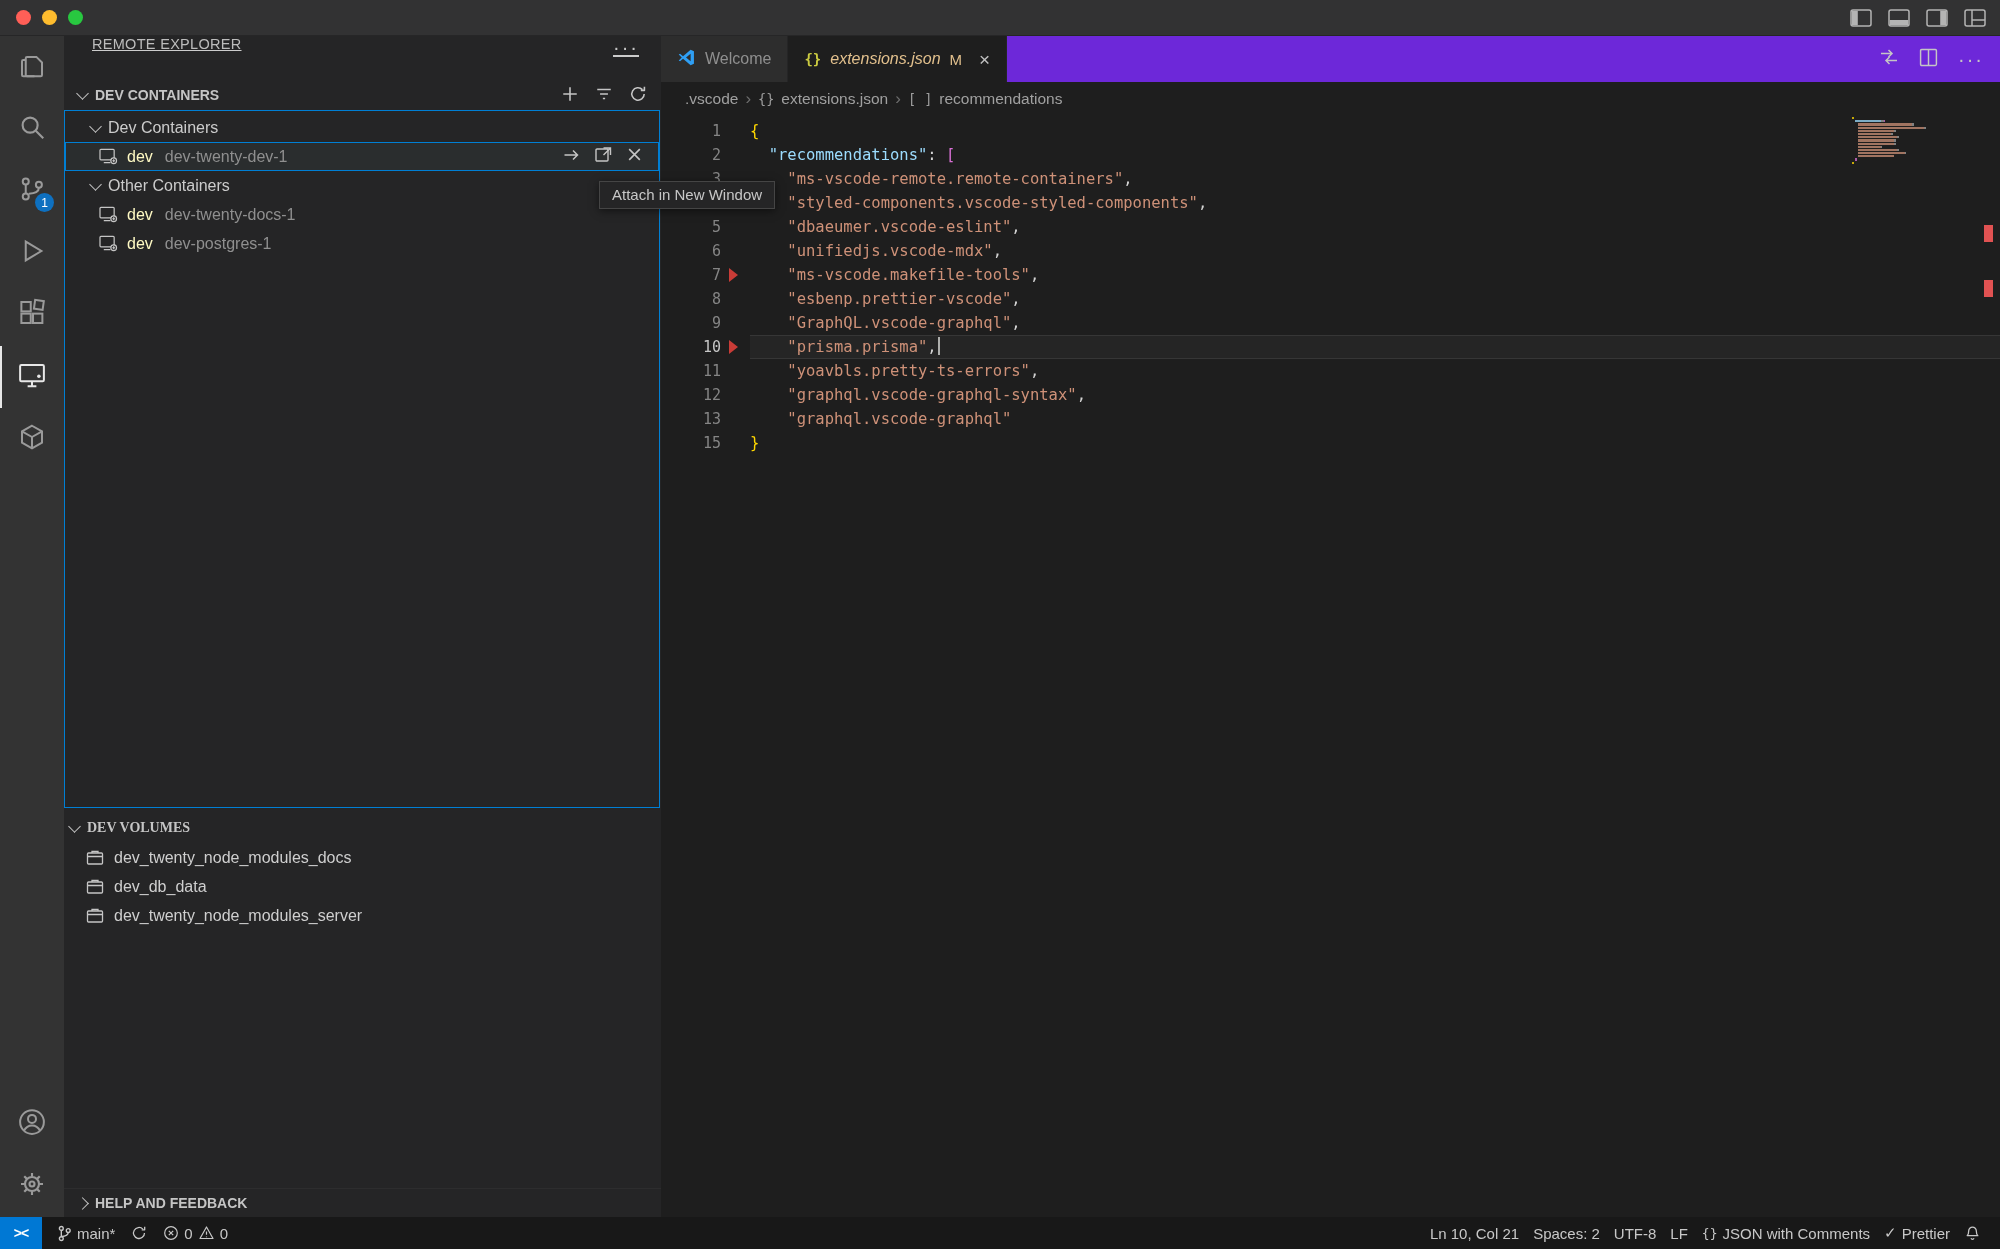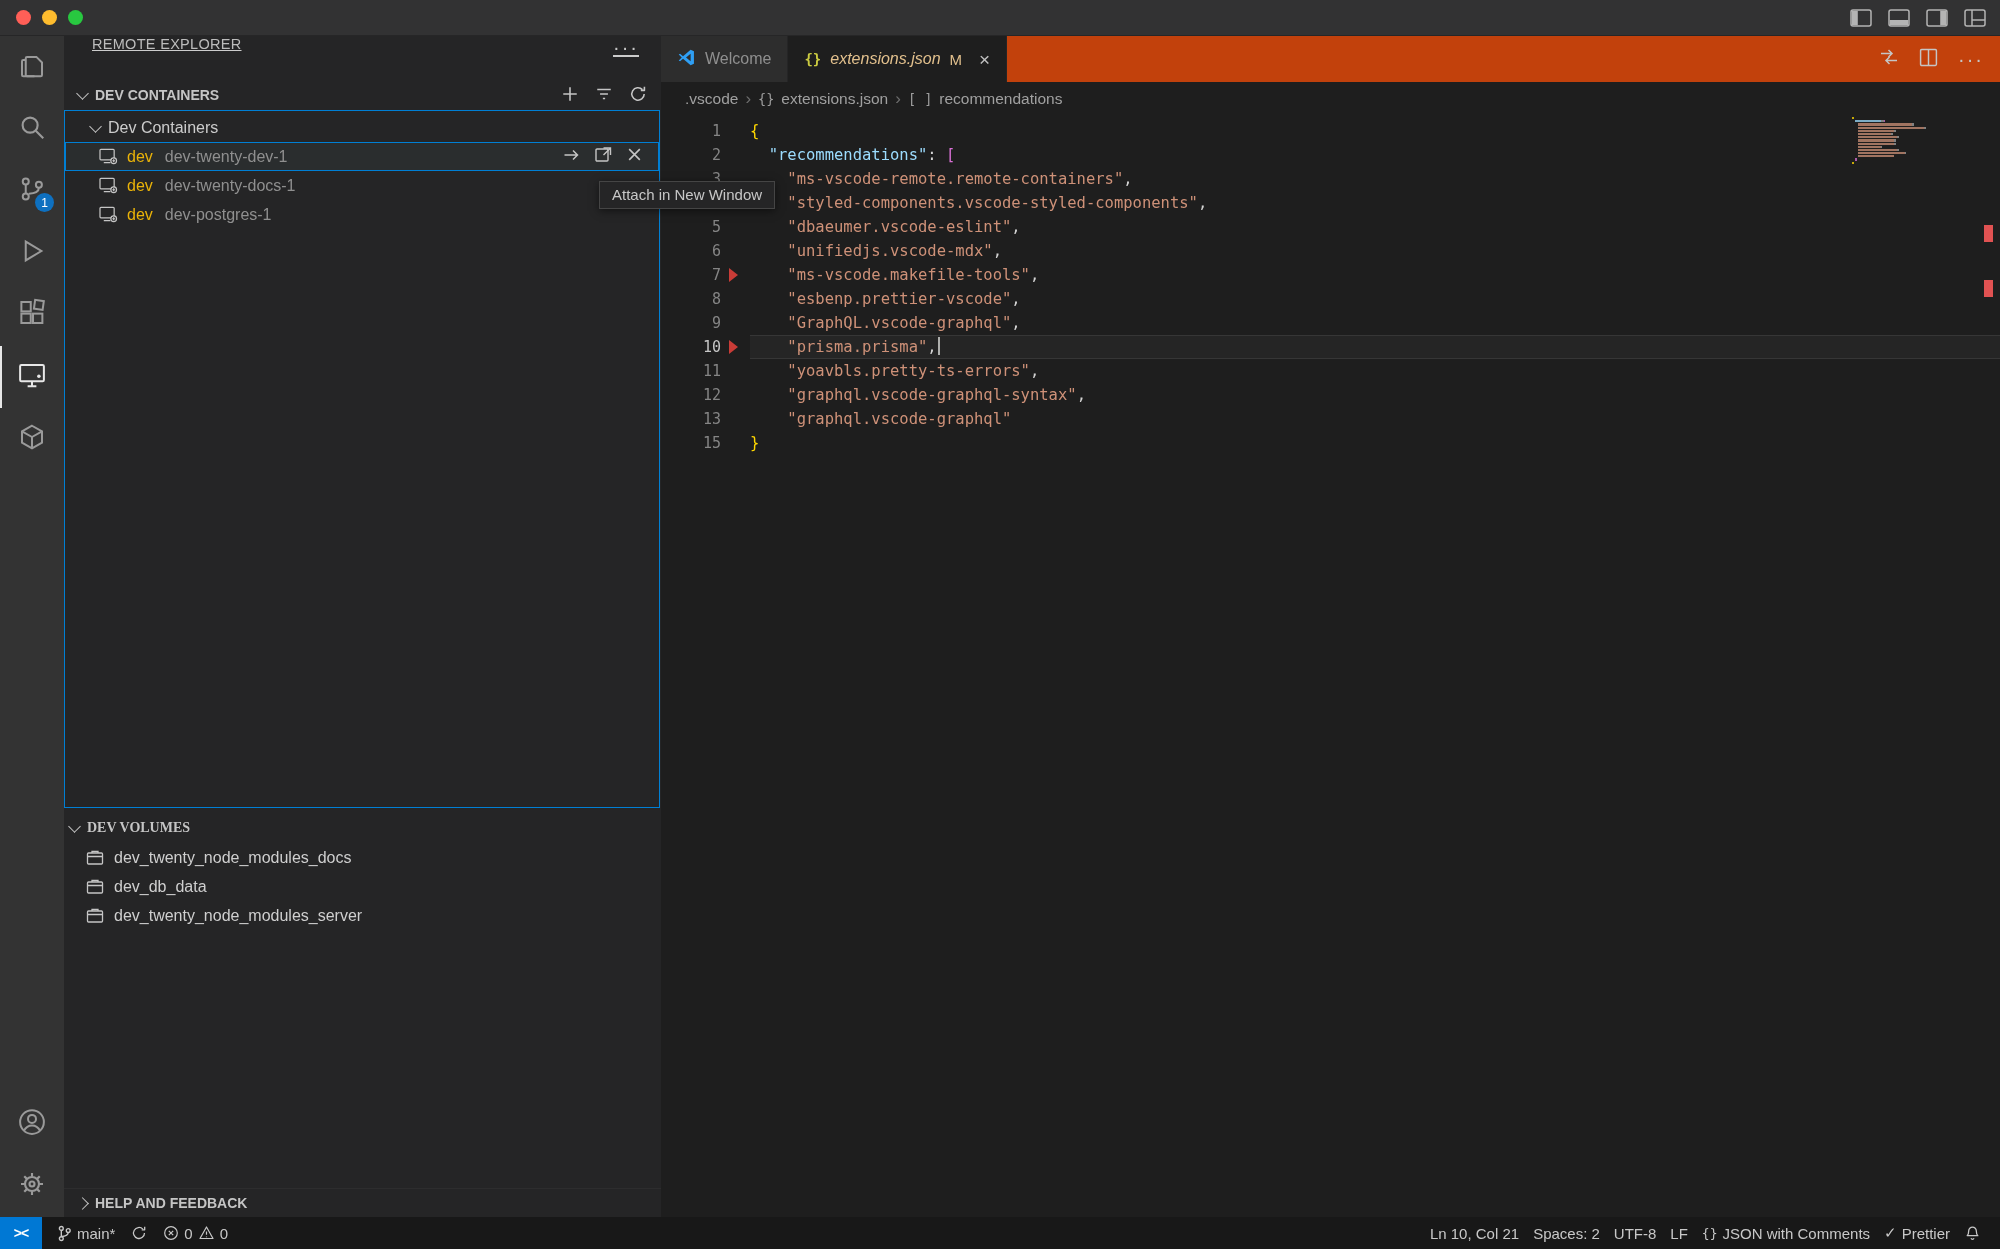--- a/index.html
+++ b/index.html
@@ -37,37 +37,37 @@
   .sec-actions { margin-left:auto; display:flex; gap:16px; color:#c5c5c5; align-items:center; }
   .chev { width:9px; height:9px; border-right:1.6px solid #c5c5c5; border-bottom:1.6px solid #c5c5c5; display:inline-block; }
   .chev.down { transform:rotate(45deg); margin:-3px 8px 0 4px; }
   .chev.right { transform:rotate(-45deg); margin:0 8px 0 4px; }
   .tree { position:absolute; top:74px; left:0; width:596px; height:698px; border:1px solid #007fd4; }
   .trow { height:29px; display:flex; align-items:center; font-size:16px; cursor:pointer; position:relative; }
   .trow.group { padding-left:22px; }
   .trow.item { padding-left:34px; }
   .trow.selected { background:#2a2d2e; outline:1px solid #007fd4; outline-offset:-1px; }
   .citem-icon { color:#c5c5c5; margin-right:9px; display:flex; }
-  .ctag { color:#eab308; margin-right:12px; }
+  .ctag { color:#fef9c3; margin-right:12px; }
   .cname { color:#8f8f8f; }
   .row-actions { margin-left:auto; display:flex; gap:13px; padding-right:16px; color:#c5c5c5; align-items:center; }
   .sec-devvolumes { position:absolute; top:777px; left:0; right:0; }
   .sec-devvolumes .sec-header { height:30px; padding-left:2px;font-family:Liberation Serif, serif; }
   .vrow { height:29px; display:flex; align-items:center; padding-left:22px; font-size:16px; color:#cfcfcf; cursor:pointer; }
   .vrow .vicon { color:#c5c5c5; margin-right:10px; display:flex; }
   .help-row { position:absolute; bottom:0; left:0; right:0; height:29px; display:flex; align-items:center; padding-left:10px;
               font-weight:700; font-size:14px; color:#c5c5c5; border-top:1px solid #2d2d2e; }
 
   
   .tooltip { position:absolute; left:599px; top:181px; height:28px; line-height:26px; padding:0 12px; background:#252526;
              border:1px solid #454545; color:#c7c7c7; font-size:15px; z-index:50; box-shadow:0 2px 8px rgba(0,0,0,.5); }
 
   
   .editor { flex:1; display:flex; flex-direction:column; background:#1e1e1e; min-width:0; }
-  .tabbar { flex:0 0 46px; background:#c2410c; display:flex; align-items:stretch; position:relative;text-align:center; }
+  .tabbar { flex:0 0 46px; background:#6d28d9; display:flex; align-items:stretch; position:relative;text-align:center; }
   .tab { display:flex; align-items:center; gap:9px; padding:0 16px; font-size:16px; background:#2d2d2d; color:#8f8f8f;
          border-right:1px solid #252526; cursor:pointer; }
   .tab.active { background:#1e1e1e; color:#e2c08d; }
   .tab .json-ic { font-family:"DejaVu Sans Mono", monospace; font-weight:bold; font-size:14px; color:#cbcb41; }
   .tab .label.italic { font-style:italic; }
   .tab .gitbadge { font-size:15px; color:#e2c08d; }
   .tab .close { margin-left:8px; font-size:19px; color:#c0c0c0; line-height:1; }
   .tab-actions { position:absolute; right:16px; top:0; height:46px; display:flex; align-items:center; gap:20px; color:#c5c5c5; }
   .breadcrumbs { flex:0 0 33px; display:flex; align-items:center; gap:7px; padding-left:24px; color:#a0a0a0; font-size:15.5px; }
   .bc-sep { color:#6e6e6e; font-size:17px; }
@@ -260,20 +260,24 @@
                   <path d="M2 8h13M10.5 3.5L15 8l-4.5 4.5"></path>
                 </svg></span>
             <span><svg width="19" height="17" viewBox="0 0 18 17" stroke="currentColor" stroke-width="1.4" fill="none">
                   <rect x="1.5" y="3" width="12" height="12" rx="1"></rect>
                   <path d="M9 2h7v7M16 2l-7 7"></path>
                 </svg></span>
             <span><svg width="17" height="17" viewBox="0 0 16 16" stroke="currentColor" stroke-width="1.5" fill="none">
                   <path d="M3 3l10 10M13 3L3 13"></path>
                 </svg></span>
           </span>
+        </div>
+        <div class="trow group">
+          <span class="chev down"></span>
+          <span>Other Containers</span>
         </div>
         <div class="trow item">
           <span class="citem-icon">
               <svg width="19" height="17" viewBox="0 0 20 18" fill="none" stroke="currentColor" stroke-width="1.3">
                 <rect x="1" y="1.5" width="15" height="11" rx="1"></rect>
                 <path d="M5 15.5h7"></path>
                 <circle cx="15.5" cy="13.5" r="3" fill="#252526"></circle>
                 <path d="M14 13.5h3M15.5 12v3"></path>
               </svg>
             </span>

